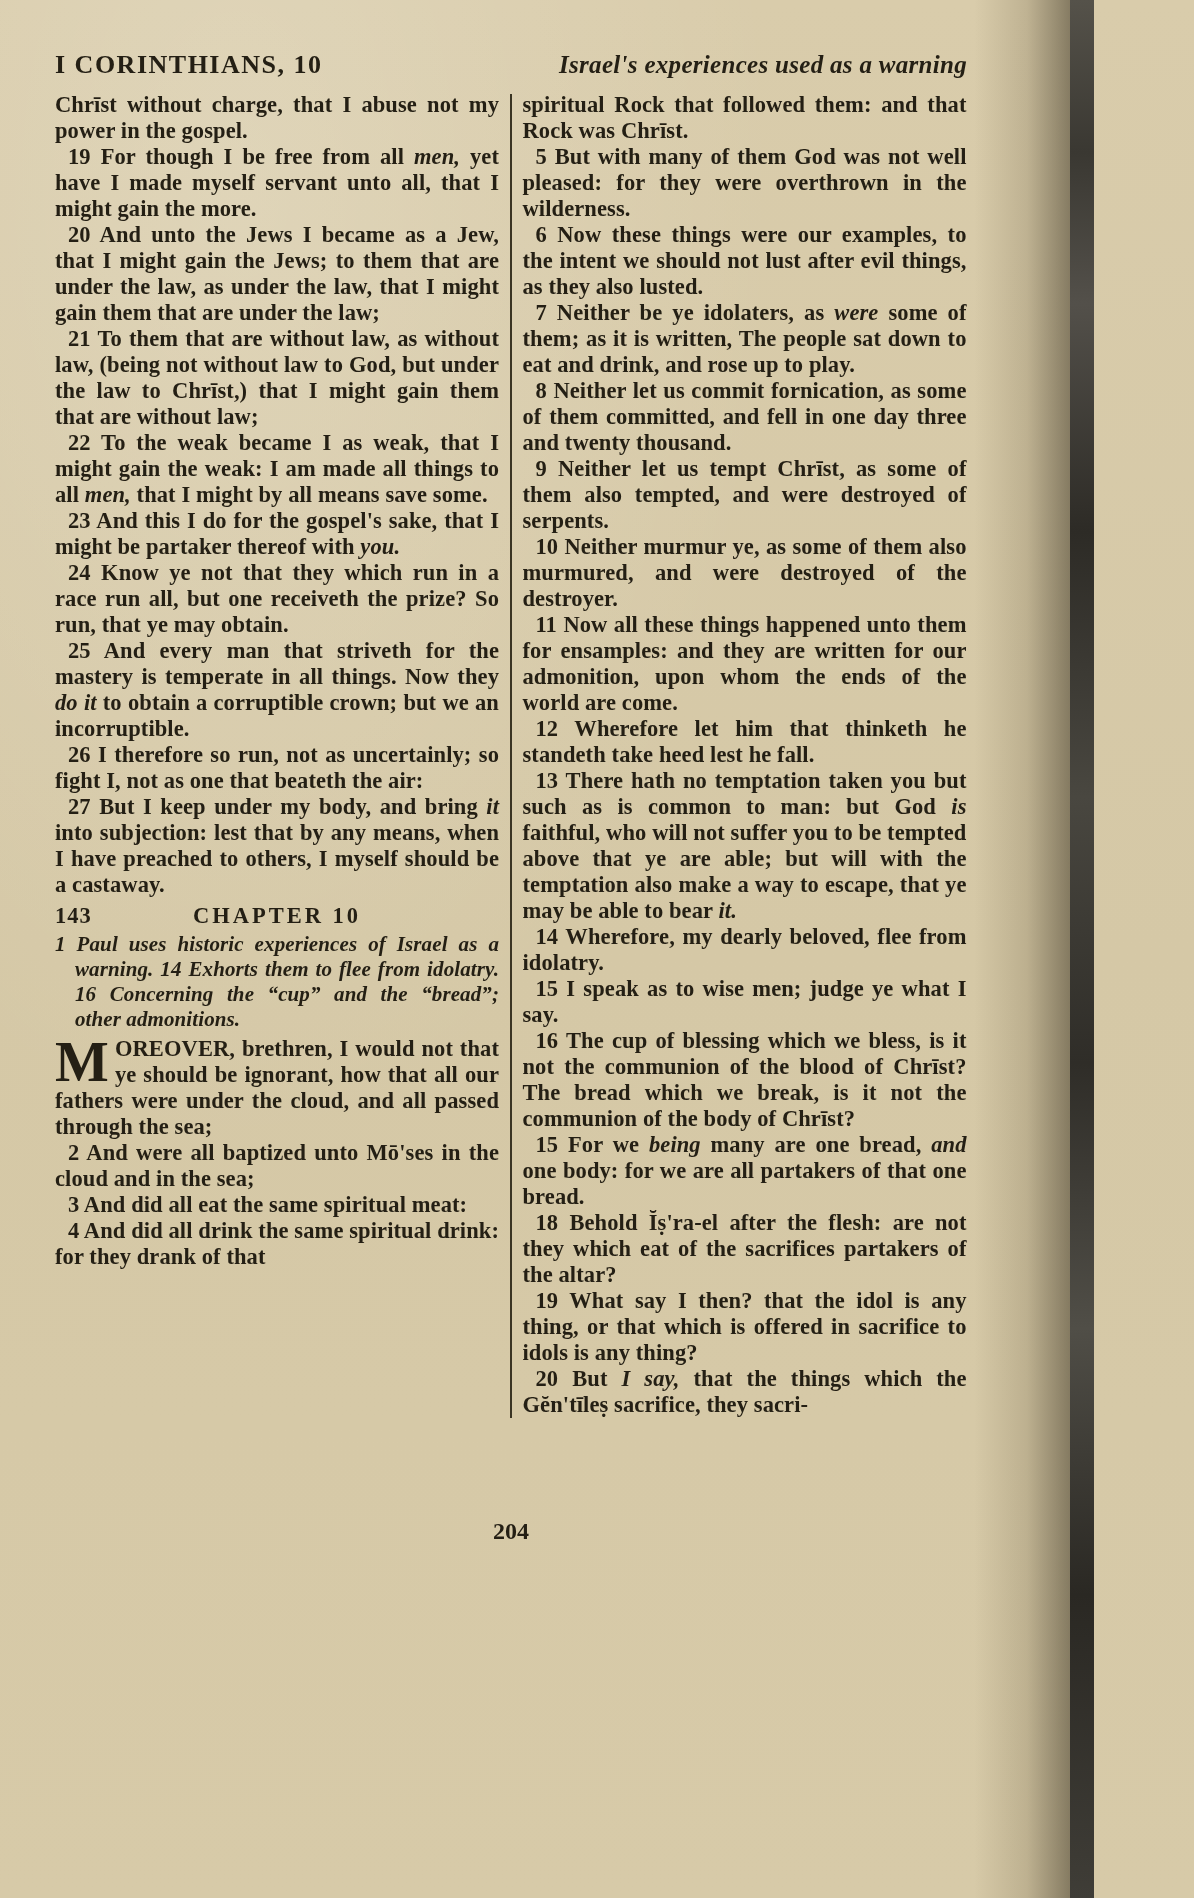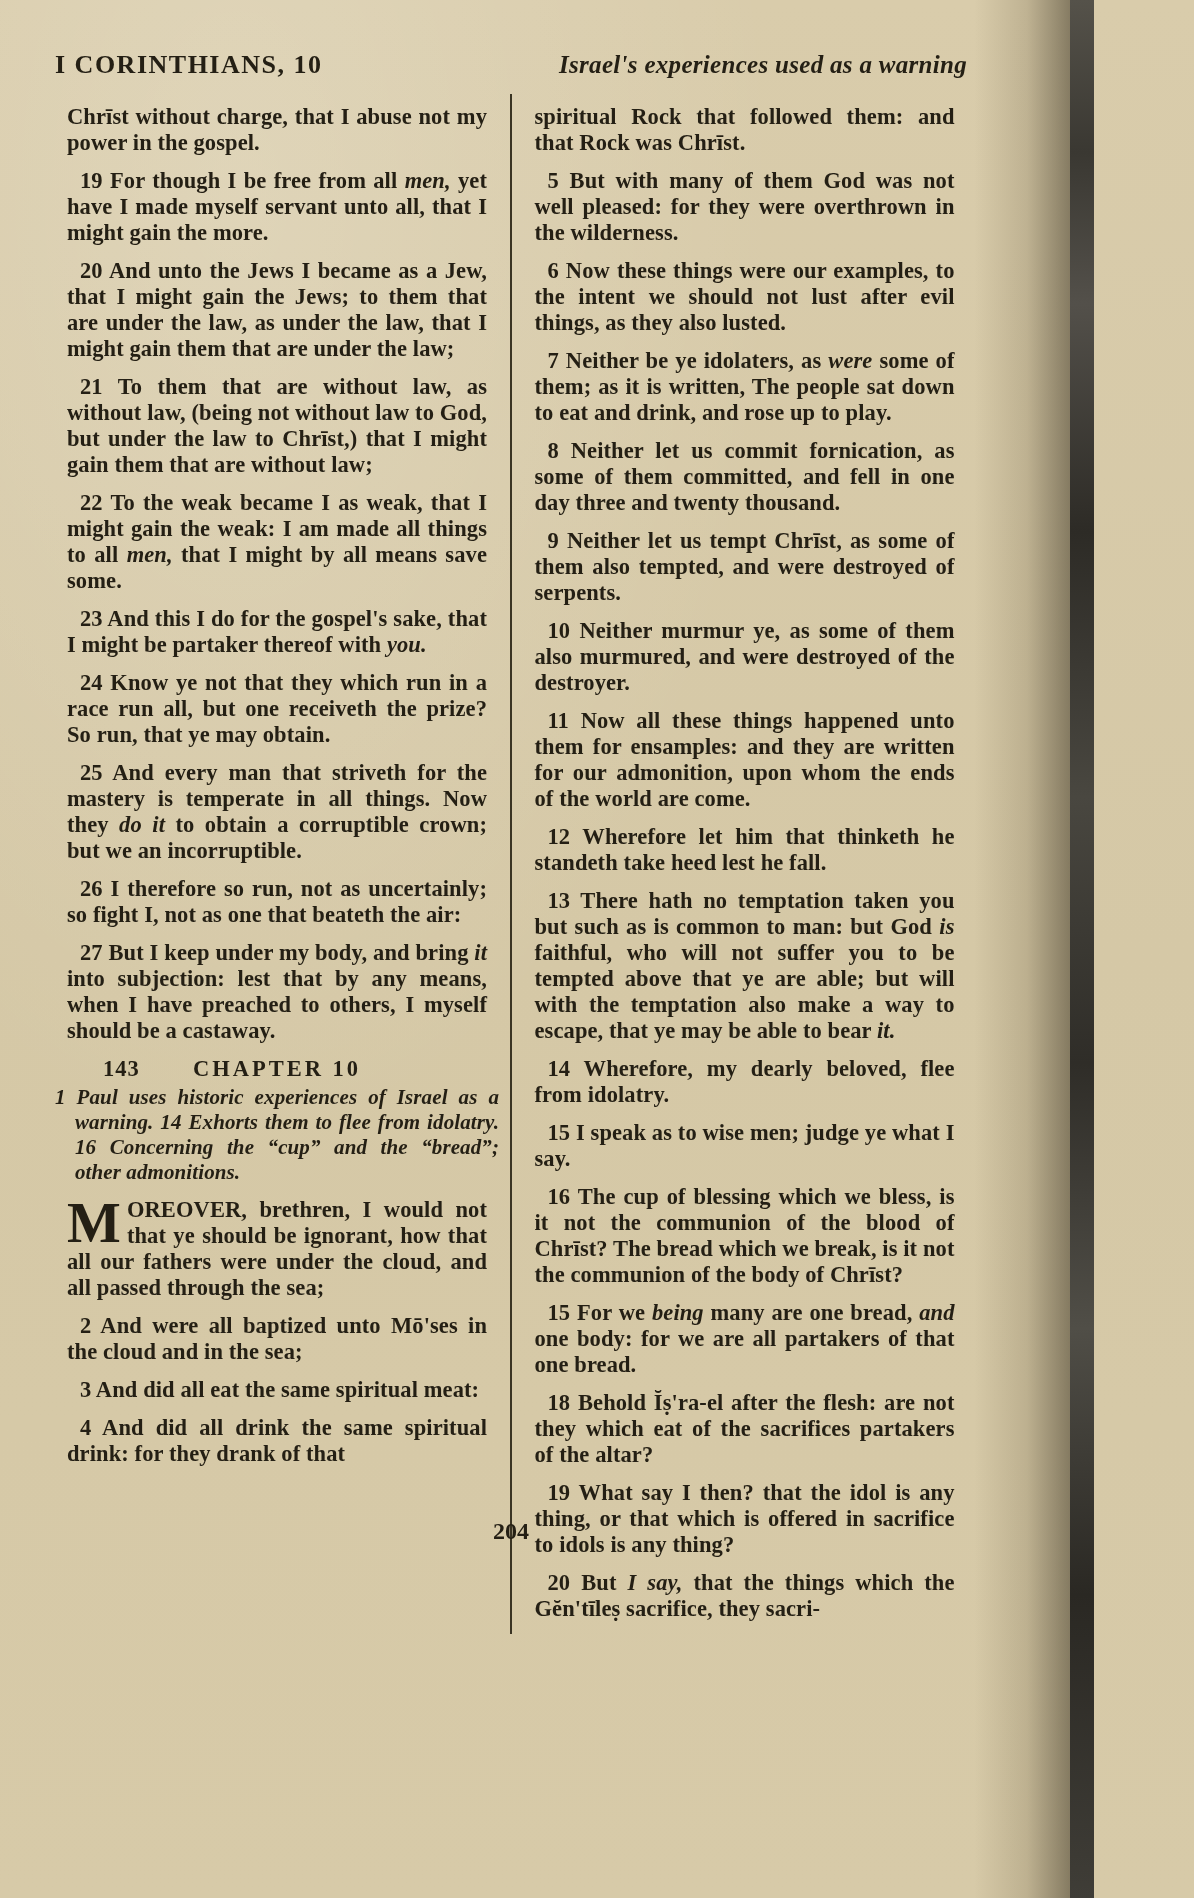--- a/index.html
+++ b/index.html
@@ -42,26 +42,26 @@
   .col {
     width: 444px;
     font-size: 22.5px;
     line-height: 26px;
     font-weight: 700;
     text-align: justify;
     letter-spacing: 0.1px;
   }
   .divider { width: 1.5px; background: #3a3423; margin: 2px 11px 0 11px; }
 
-  .para { margin: 12px; }
+  .para { margin: 0; }
   .verse { text-indent: 13px; }
   .flow { text-indent: 0; }
 
   .chapter { position: relative; text-align: center; text-indent: 0; margin: 5px 0 3px 0; }
-  .chapter .ch-note { position: absolute; left: 0; letter-spacing: 1px; margin-left: 48px; }
+  .chapter .ch-note { position: absolute; left: 0; letter-spacing: 1px; }
   .chapter .ch-title { letter-spacing: 3px; }
 
   .summary {
     font-style: italic;
     font-size: 21px;
     line-height: 25px;
     padding-left: 20px;
     text-indent: -20px;
     margin: 2px 0 4px 0;
   }

